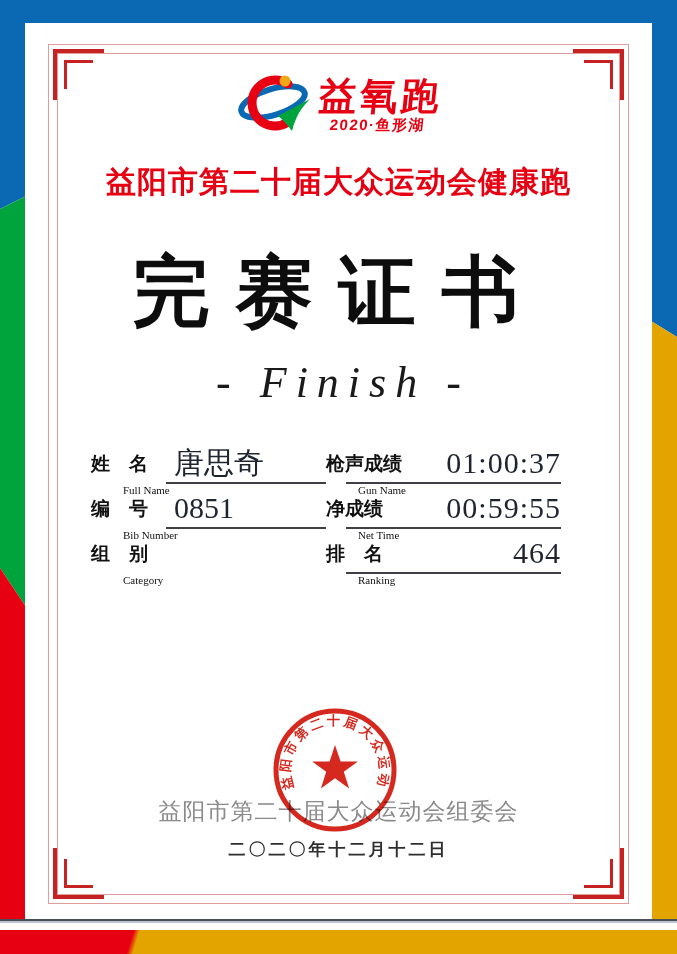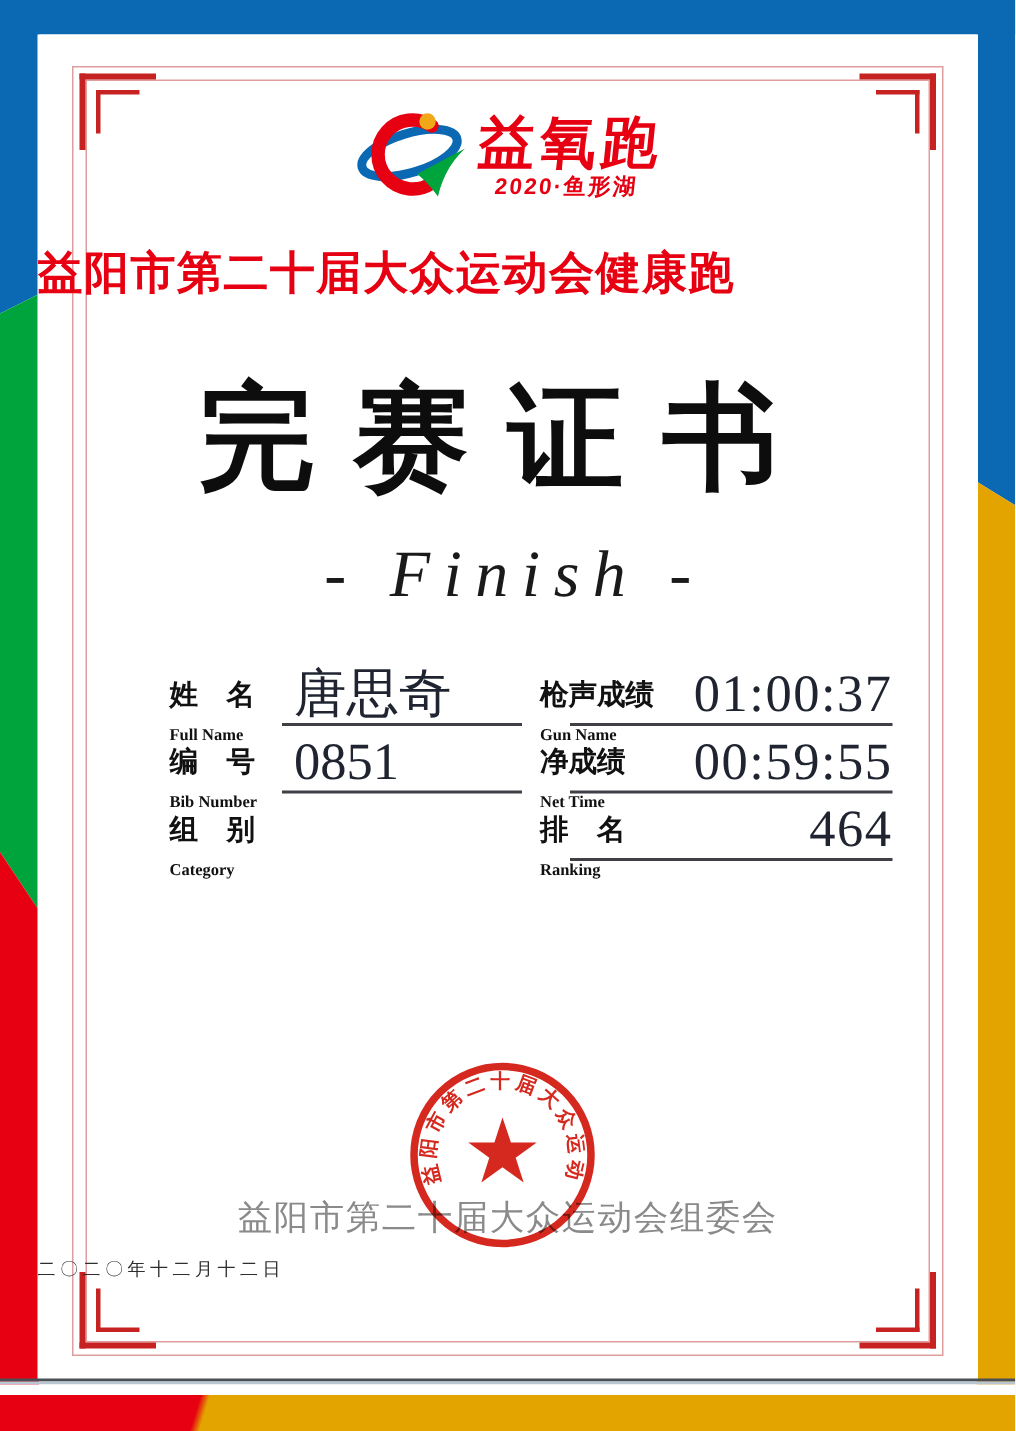--- a/index.html
+++ b/index.html
@@ -41,46 +41,46 @@
 
   
   .logo{position:absolute;left:0;top:48px;width:100%;display:flex;justify-content:center;align-items:center;gap:4px;}
   .logo-text{display:flex;flex-direction:column;align-items:center;transform:skewX(-6deg);}
   .logo-brand{font-size:38px;font-weight:bold;color:#e60012;letter-spacing:3px;line-height:38px;
               font-family:"Liberation Sans","DejaVu Sans",sans-serif;}
   .logo-edition{font-size:15px;font-weight:bold;color:#e60012;letter-spacing:1.5px;line-height:18px;margin-top:1px;
               font-family:"Liberation Sans","DejaVu Sans",sans-serif;}
 
   
-  .event-title{position:absolute;left:0;top:139px;width:100%;text-align:left;
+  .event-title{position:absolute;left:0;top:139px;width:100%;text-align:center;
                font-family:"Liberation Sans","DejaVu Sans",sans-serif;
                font-size:30px;font-weight:bold;color:#e60012;letter-spacing:1px;}
   .cert-title{position:absolute;left:0;top:218px;width:100%;text-align:center;
               font-size:77px;font-weight:bold;color:#0d0d0d;letter-spacing:26px;box-sizing:border-box;}
   .finish{position:absolute;left:0;top:334px;width:100%;text-align:center;
           font-style:italic;font-size:44px;color:#1a1a1a;letter-spacing:9px;padding-left:9px;box-sizing:border-box;}
 
   
-  .fields{position:absolute;left:88px;top:427px;width:482px;display:grid;
-          grid-template-columns:235px 235px;grid-auto-flow:column;grid-template-rows:repeat(3,45px);column-gap:12px;}
+  .fields{position:absolute;left:66px;top:427px;width:482px;display:grid;
+          grid-template-columns:235px 235px;grid-auto-flow:column;grid-template-rows:repeat(3,45px);}
   .frow{position:relative;height:45px;}
   .flabel{position:absolute;left:0;top:2px;z-index:2;}
   .flabel .zh{font-size:19px;font-weight:bold;color:#111;line-height:23px;white-space:nowrap;}
-  .flabel .en{font-size:11px;font-weight:bold;color:#111;line-height:12px;margin-top:9px;white-space:nowrap;}
+  .flabel .en{font-size:11px;font-weight:normal;color:#111;line-height:12px;margin-top:9px;white-space:nowrap;margin-left:32px;}
   .fvalue{position:absolute;right:0;top:-6px;height:38px;line-height:38px;
-          border-bottom:2px solid #3f3f46;font-size:35px;color:#1f2430;white-space:nowrap;}
+          border-bottom:2px solid #3f3f46;font-size:30px;color:#1f2430;white-space:nowrap;}
   .col-l .fvalue{left:75px;padding-left:8px;}
   .col-r .fvalue{left:20px;text-align:right;padding-left:42px;letter-spacing:1px;}
 
   
   .seal{position:absolute;left:245px;top:682px;width:130px;height:130px;mix-blend-mode:multiply;z-index:3;}
   .organizer{position:absolute;left:0;top:773px;width:100%;text-align:center;
              font-size:23px;color:#8a8a8a;letter-spacing:1px;z-index:1;}
-  .cert-date{position:absolute;left:0;top:815px;width:100%;
-             font-size:12px;font-weight:normal;color:#2e2e2e;letter-spacing:3px;}
+  .cert-date{position:absolute;left:0;top:815px;width:100%;text-align:center;
+             font-size:17px;font-weight:bold;color:#2e2e2e;letter-spacing:3px;}
 </style>
 </head>
 <body>
 
 <div class="stage">
 
   <div class="bg-top"></div>
   <div class="bg-left">
     <div class="blue"></div>
     <div class="green"></div>

